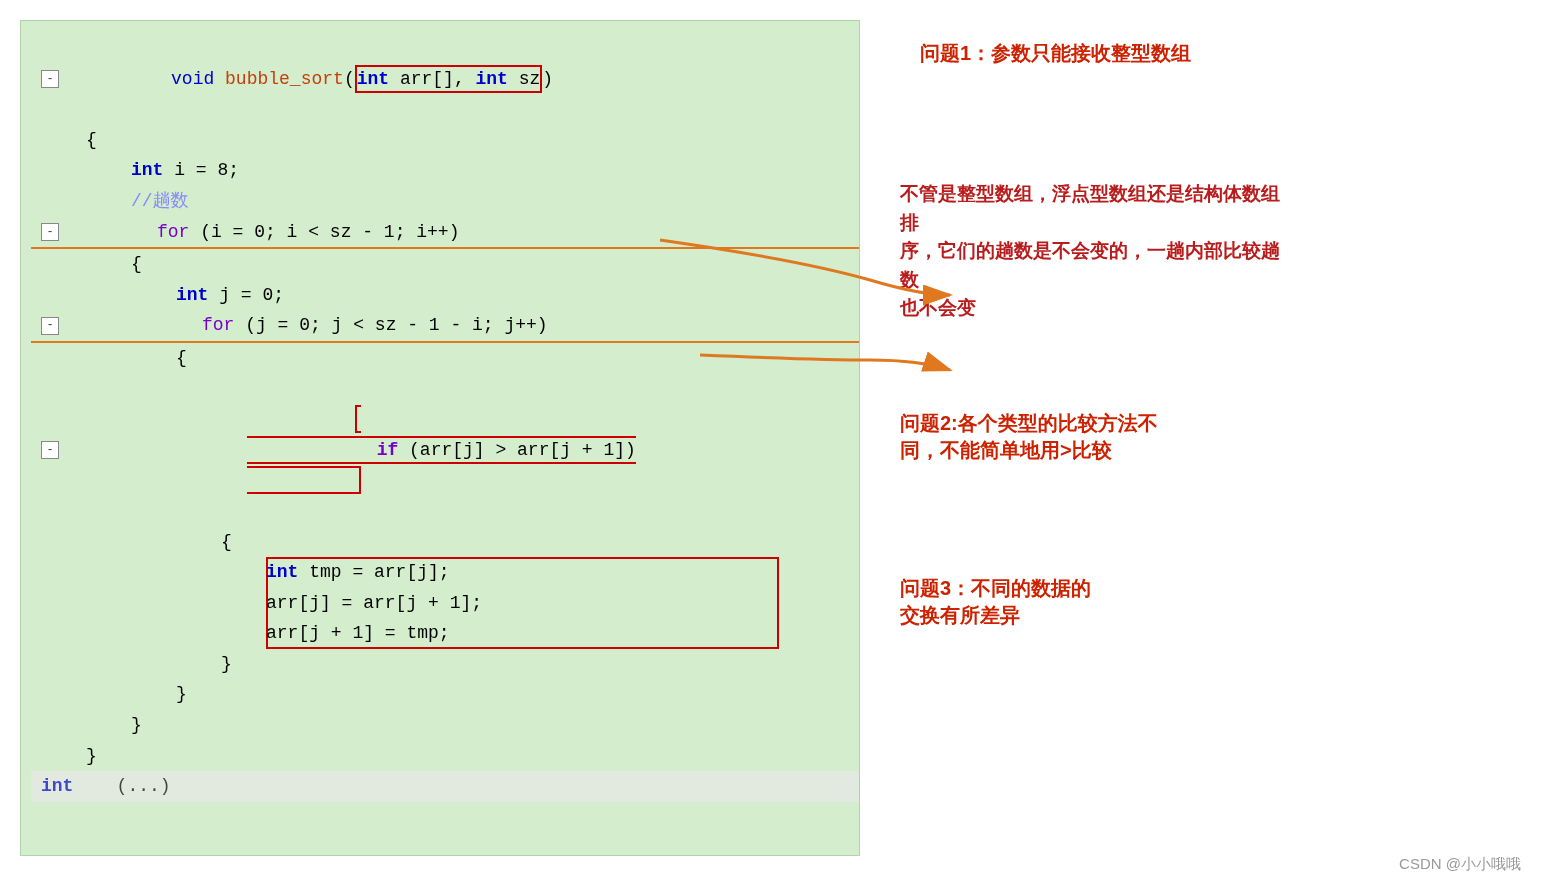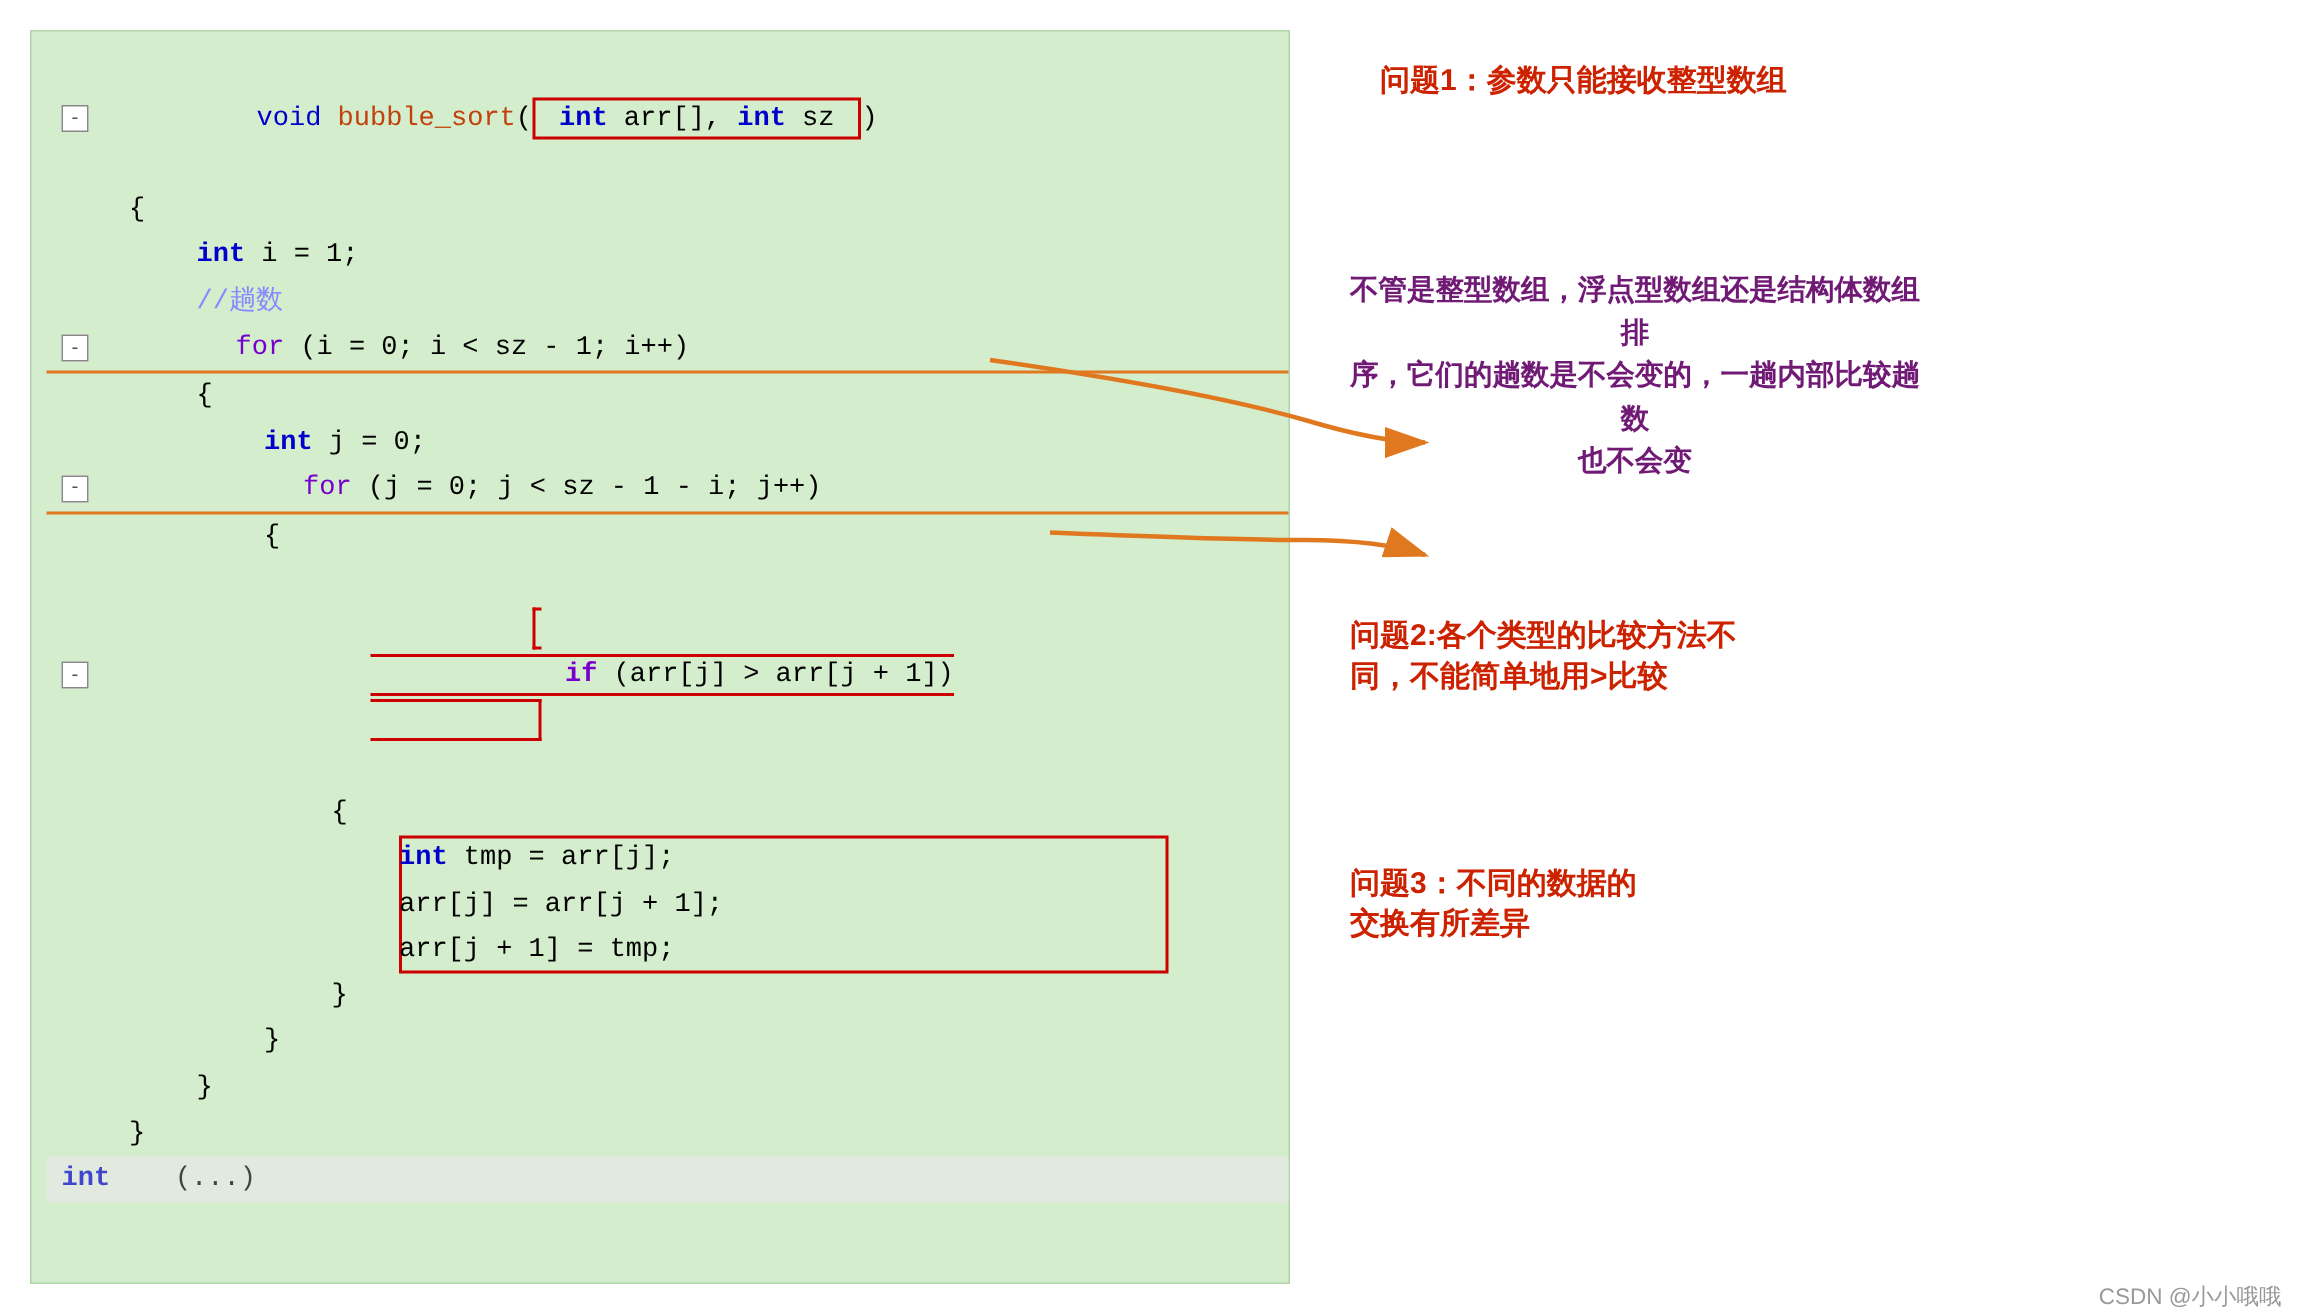--- a/index.html
+++ b/index.html
@@ -85,25 +85,24 @@
     }
 
     .ann-title {
       font-size: 20px;
       font-weight: bold;
       color: #cc2200;
     }
 
     .ann-body {
       font-size: 19px;
-      color: #701a75;
+      color: #b91c1c;
       font-weight: bold;
       line-height: 1.5;
       max-width: 380px;
-      text-align: center;
     }
 
     
     .arrows-overlay {
       position: absolute;
       top: 0; left: 0;
       width: 100%;
       height: 100%;
       pointer-events: none;
     }
@@ -132,30 +131,30 @@
 <body>
 
 <div class="main-container">
 
   <div class="code-panel">
     <div class="code-panel-inner">
 
       <div class="code-line" style="padding-left:10px; position:relative;">
         <span class="collapse-btn">-</span>
         <span class="code-content">
-          <span class="kw-void">void </span><span class="fn">bubble_sort</span><span class="plain">(</span><span style="background:transparent; border:2px solid #cc0000; display:inline; padding:2px 16px;"><span class="param-int">int</span><span class="plain"> arr[], </span><span class="param-int">int</span><span class="plain"> sz</span></span><span class="plain">)</span>
+          <span class="kw-void">void </span><span class="fn">bubble_sort</span><span class="plain">(</span><span style="background:transparent; border:2px solid #cc0000; display:inline; padding:2px 0;"><span class="param-int">int</span><span class="plain"> arr[], </span><span class="param-int">int</span><span class="plain"> sz</span></span><span class="plain">)</span>
         </span>
       </div>
 
       <div class="code-line ind1">
         <span class="code-content"><span class="plain">{</span></span>
       </div>
 
       <div class="code-line ind2">
-        <span class="code-content"><span class="kw-int">int</span><span class="plain"> i = 1;</span></span>
+        <span class="code-content"><span class="kw-int">int</span><span class="plain"> i = 8;</span></span>
       </div>
 
       <div class="code-line ind2">
         <span class="code-content"><span class="comment">//趟数</span></span>
       </div>
 
       <div class="code-line ind2 orange-underline" style="display:flex; align-items:center;">
         <span class="collapse-btn" style="position:absolute; left:10px;">-</span>
         <span class="code-content" style="padding-left:26px;"><span class="kw-for">for</span><span class="plain"> (i = 0; i &lt; sz - 1; i++)</span></span>
       </div>

